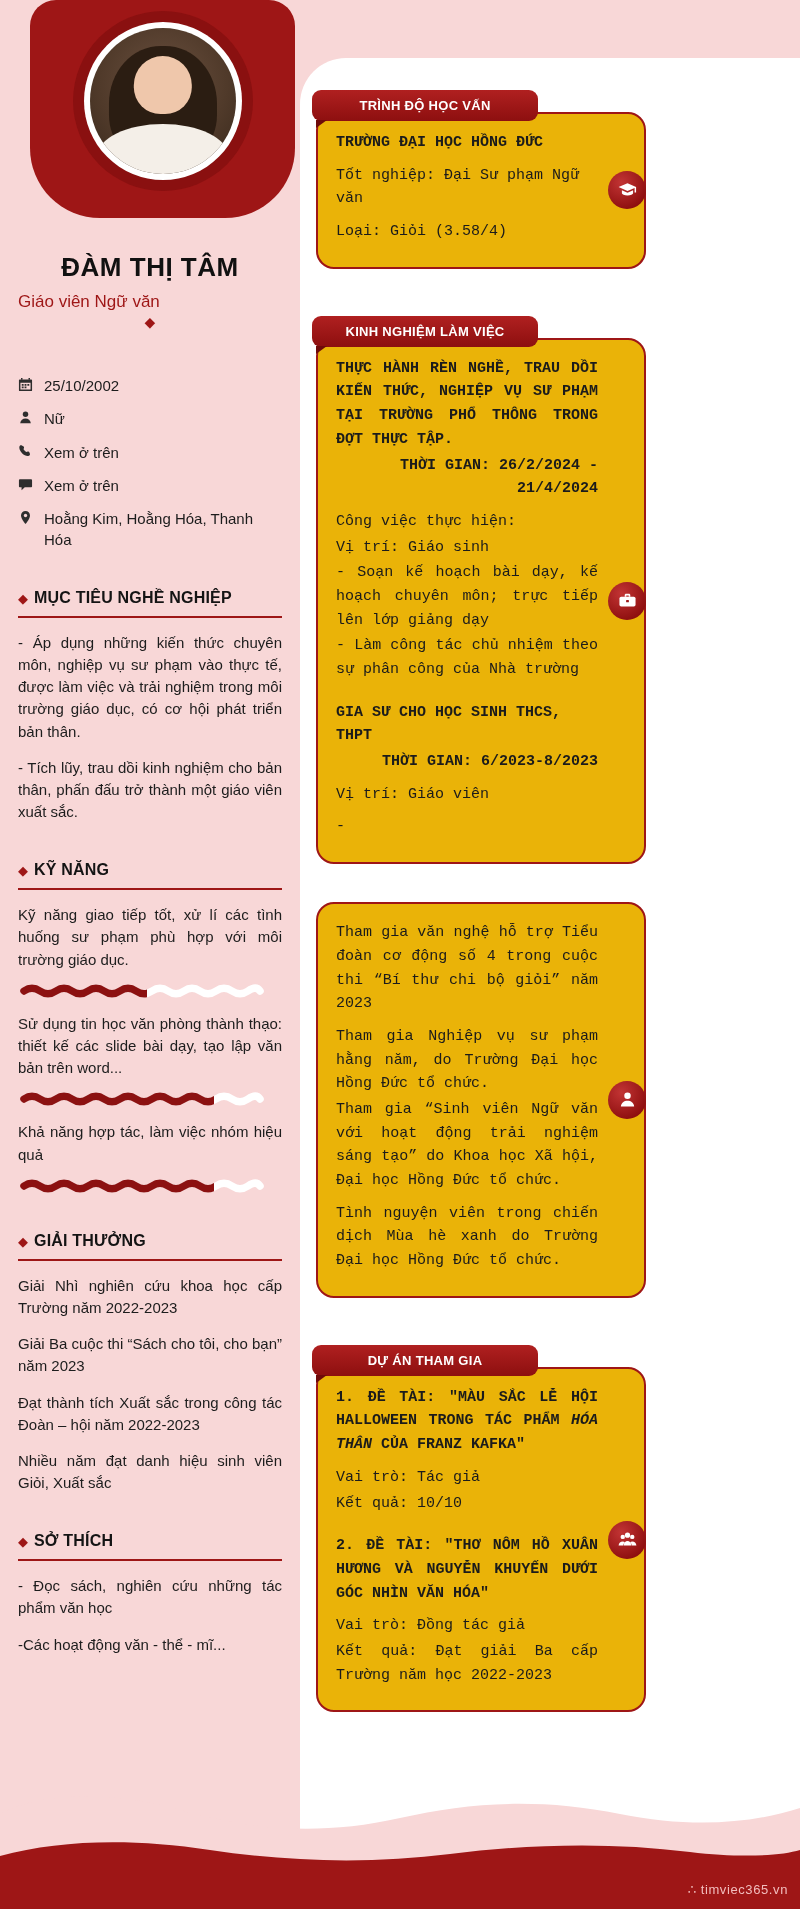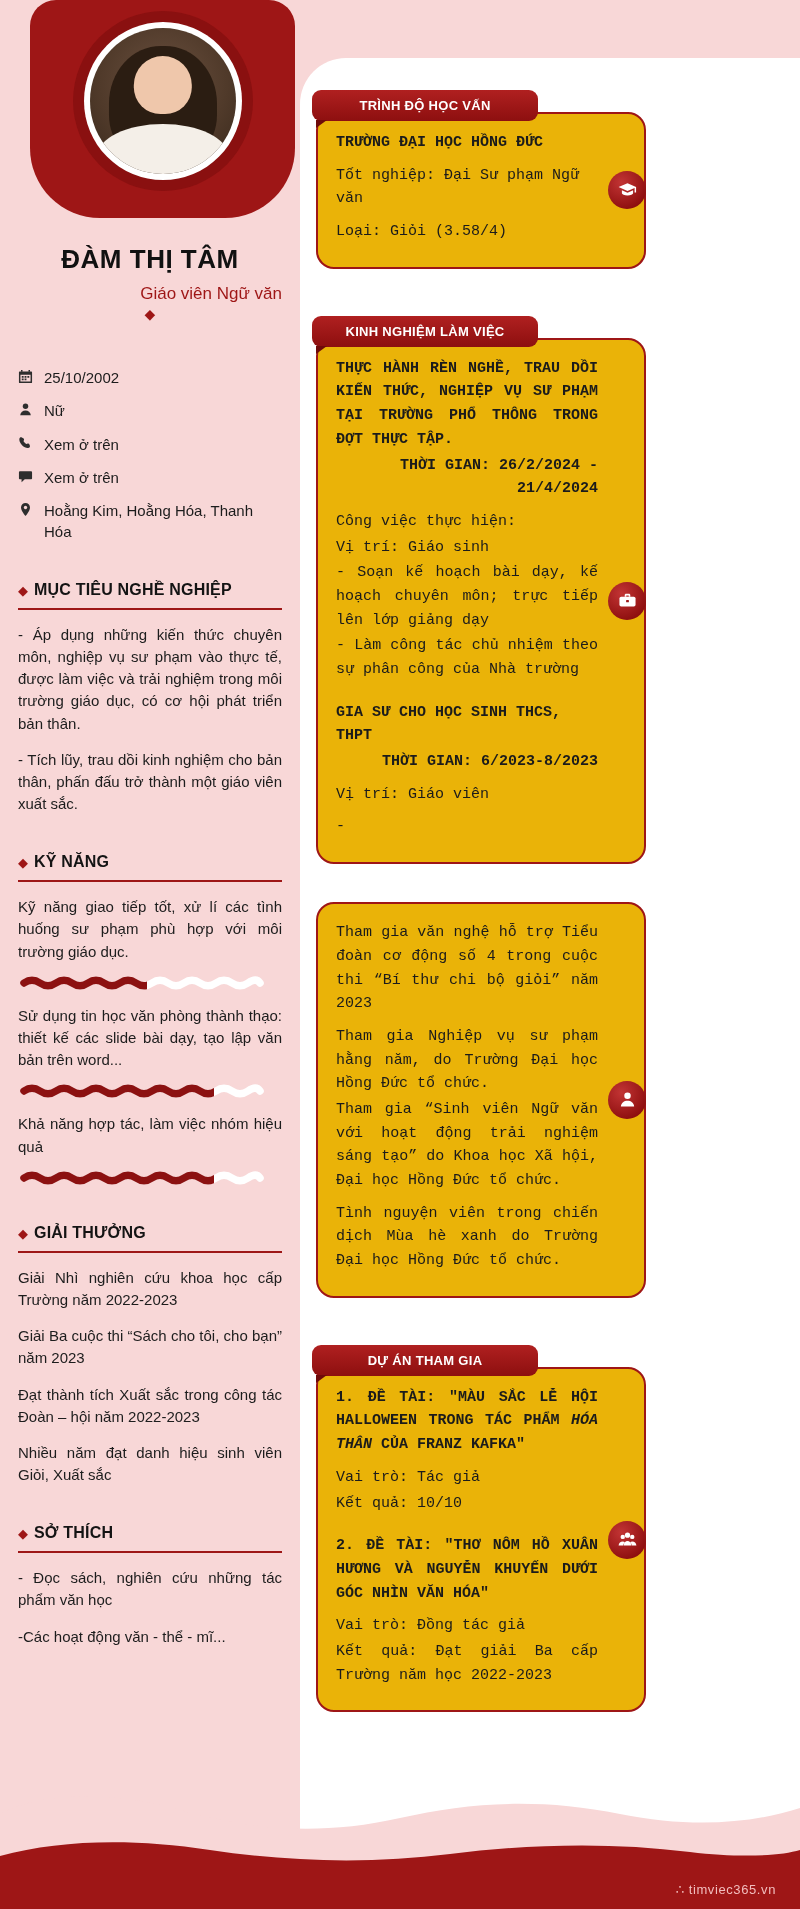--- a/index.html
+++ b/index.html
@@ -13,35 +13,35 @@
   *{box-sizing:border-box;}
   html,body{margin:0;padding:0;background:#fff;}
   body{font-family:"Liberation Sans","DejaVu Sans",sans-serif;color:var(--ink);}
   .page{position:relative;width:800px;height:1909px;background:#fff;overflow:hidden;}
 
   
   .sidebar-bg{position:absolute;left:0;top:0;width:300px;height:100%;background:var(--pink);}
   .top-strip{position:absolute;left:300px;top:0;width:500px;height:108px;background:var(--pink);}
   .main-white{position:absolute;left:300px;top:58px;width:500px;height:1760px;background:#fff;border-top-left-radius:46px;}
   .bottom-waves{position:absolute;left:0;bottom:0;z-index:6;display:block;}
-  .watermark{position:absolute;right:24px;bottom:12px;z-index:7;color:#F2BDBD;font-size:13px;letter-spacing:.6px;}
+  .watermark{position:absolute;right:12px;bottom:12px;z-index:7;color:#F2BDBD;font-size:13px;letter-spacing:.6px;}
 
   
   .blob{position:absolute;left:30px;top:0;width:265px;height:218px;background:var(--red);border-radius:26px 26px 70px 70px;z-index:2;}
   .photo-ring{position:absolute;left:50%;top:22px;transform:translateX(-50%);width:158px;height:158px;border-radius:50%;
     background:#fff;padding:6px;box-shadow:0 0 0 11px var(--red-deep);}
   .photo{width:100%;height:100%;border-radius:50%;overflow:hidden;position:relative;
     background:radial-gradient(circle at 50% 38%, #6b5140 0%, #503a2a 55%, #35261a 100%);}
   .avatar-hair{position:absolute;left:50%;top:12%;transform:translateX(-50%);width:74%;height:82%;background:#2b1d12;border-radius:48% 48% 42% 42%;}
   .avatar-face{position:absolute;left:50%;top:19%;transform:translateX(-50%);width:40%;height:40%;background:#efc7ab;border-radius:50% 50% 46% 46%;}
   .avatar-blouse{position:absolute;left:50%;bottom:-10%;transform:translateX(-50%);width:90%;height:44%;background:#f4efe8;border-radius:50% 50% 0 0;}
 
-  .sidebar{position:absolute;left:0;top:8px;width:300px;padding:236px 18px 0 18px;z-index:3;}
+  .sidebar{position:absolute;left:0;top:16px;width:300px;padding:236px 18px 0 18px;z-index:3;}
   .person-name{margin:0;text-align:center;font-size:26px;font-weight:700;color:#111;letter-spacing:.5px;}
-  .person-title{text-align:right;color:var(--red);font-size:17px;margin-top:9px;}
+  .person-title{text-align:left;color:var(--red);font-size:17px;margin-top:9px;}
   .title-diamond{text-align:center;color:var(--red);font-size:14px;margin-top:3px;line-height:1;}
   .dia::before{content:"◆";}
 
   .info{list-style:none;margin:46px 0 0 0;padding:0;}
   .info li{display:flex;gap:11px;align-items:flex-start;margin-bottom:12px;font-size:15px;line-height:1.42;color:var(--ink);}
   .info svg{width:15px;height:15px;flex:none;margin-top:2px;fill:#2e2e2e;}
 
   .side-section{margin-top:38px;}
   .side-header{position:relative;font-weight:700;font-size:16px;color:#141414;padding:0 0 9px 16px;border-bottom:2px solid var(--red);letter-spacing:.2px;}
   .side-header .dia{position:absolute;left:0;top:2px;color:var(--red);font-size:13px;}

